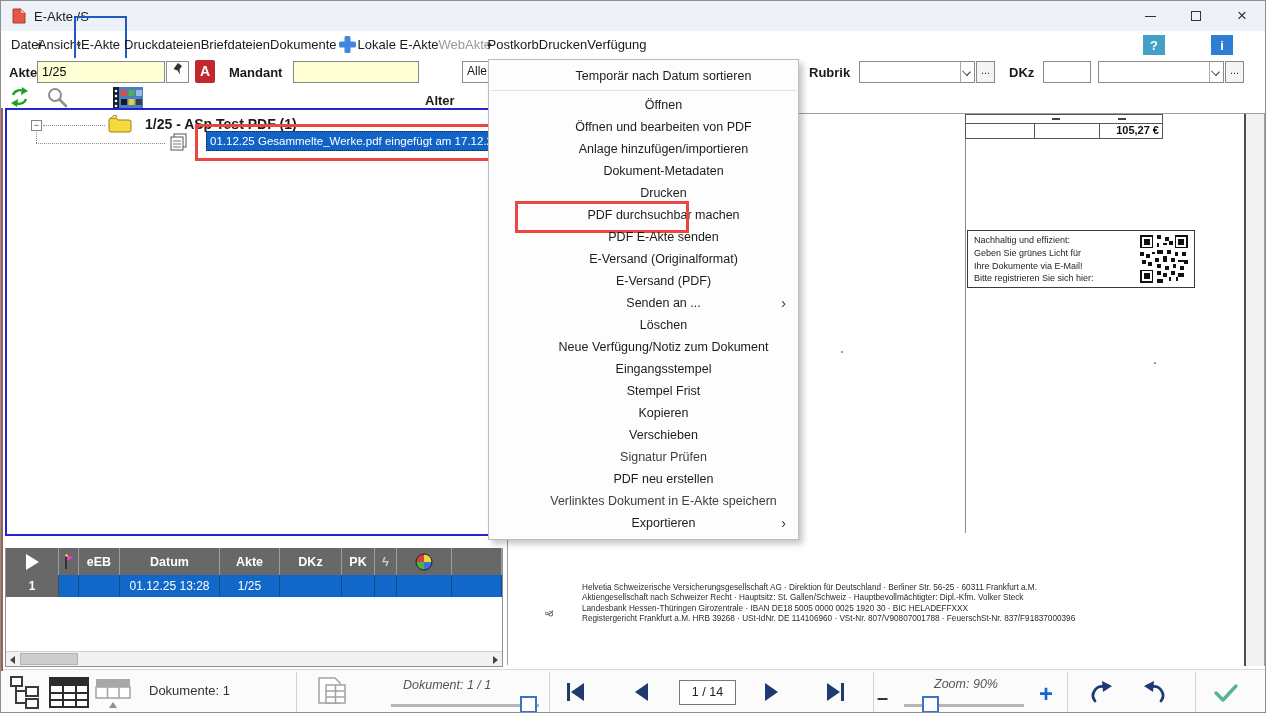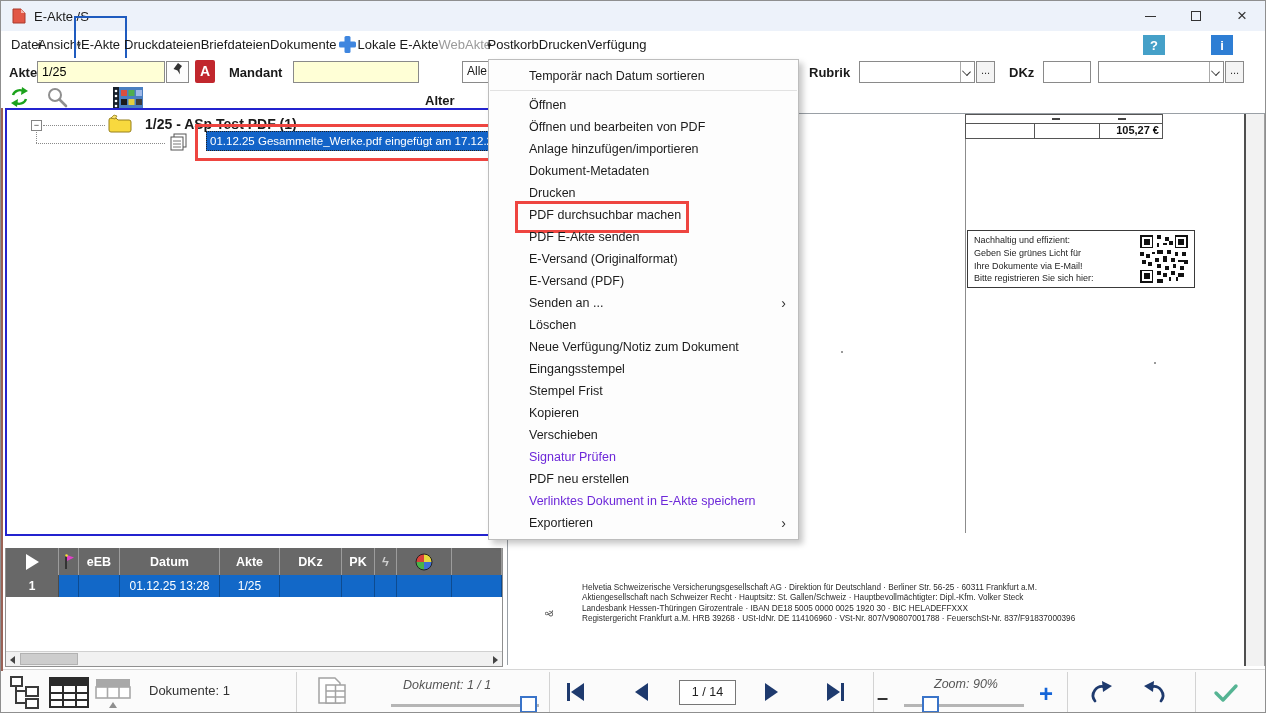--- a/index.html
+++ b/index.html
@@ -67,22 +67,22 @@
              color:#fff; font-size:11.5px; line-height:20px; padding-left:4px; white-space:nowrap;
              overflow:hidden; outline:1px dotted #222; outline-offset:-1px; }
   .redbox-tree { position:absolute; left:188px; top:14px; width:304px; height:37px;
                  border:3px solid #ee4540; z-index:5; }
 
   
   .ctx-menu { position:absolute; left:487px; top:58px; width:311px; background:#fdfdfd;
               border:1px solid #bdbdbd; box-shadow:4px 4px 6px rgba(0,0,0,.22); z-index:20;
               padding:5px 0; }
   .ctx-item { position:relative; height:22px; line-height:22px; padding-left:40px; font-size:12.5px;
-              color:#1c1c1c; white-space:nowrap; }
-  .ctx-item.disabled { color:#6d28d9; }
+              color:#1c1c1c; white-space:nowrap;text-align:center; }
+  .ctx-item.disabled { color:#404040; }
   .ctx-sep { border-top:1px solid #e2e2e2; margin:3px 1px; }
   .submenu-arrow { position:absolute; right:12px; top:0; font-size:14px; color:#333; }
   .ctx-item.red-outline::before { content:""; position:absolute; left:26px; top:-3px; width:168px;
               height:26px; border:3px solid #ee4540; }
 
   
   .doc-table { position:absolute; left:4px; top:547px; width:498px; height:119px; background:#fff;
                border:1px solid #8f8f8f; border-top:none; }
   .dt-header { display:flex; height:27px; background:#686868; }
   .dt-header .cell { color:#fff; font-weight:bold; font-size:12.5px; display:flex; align-items:center;

